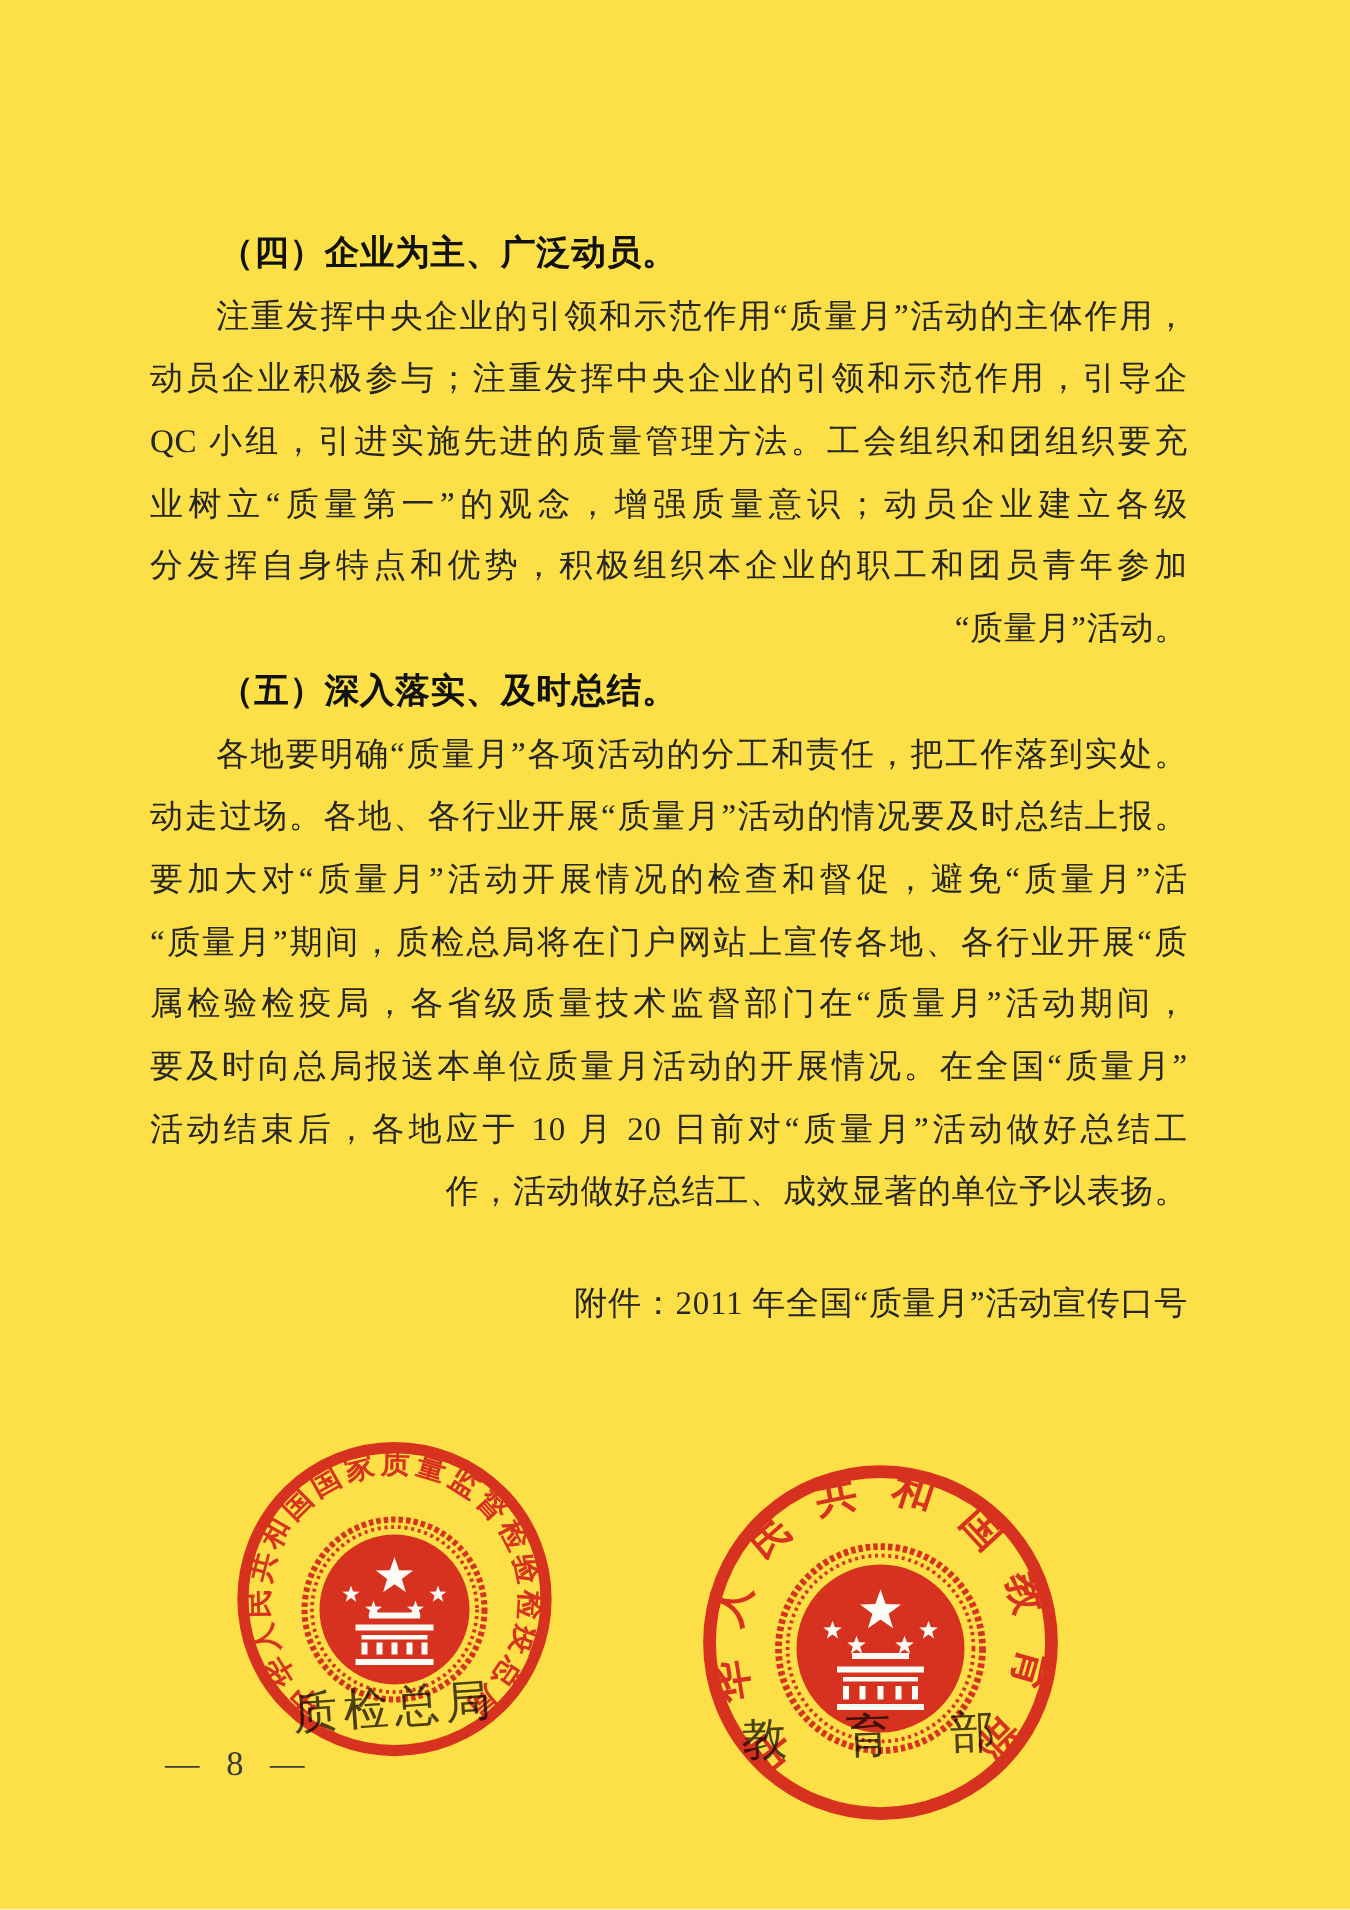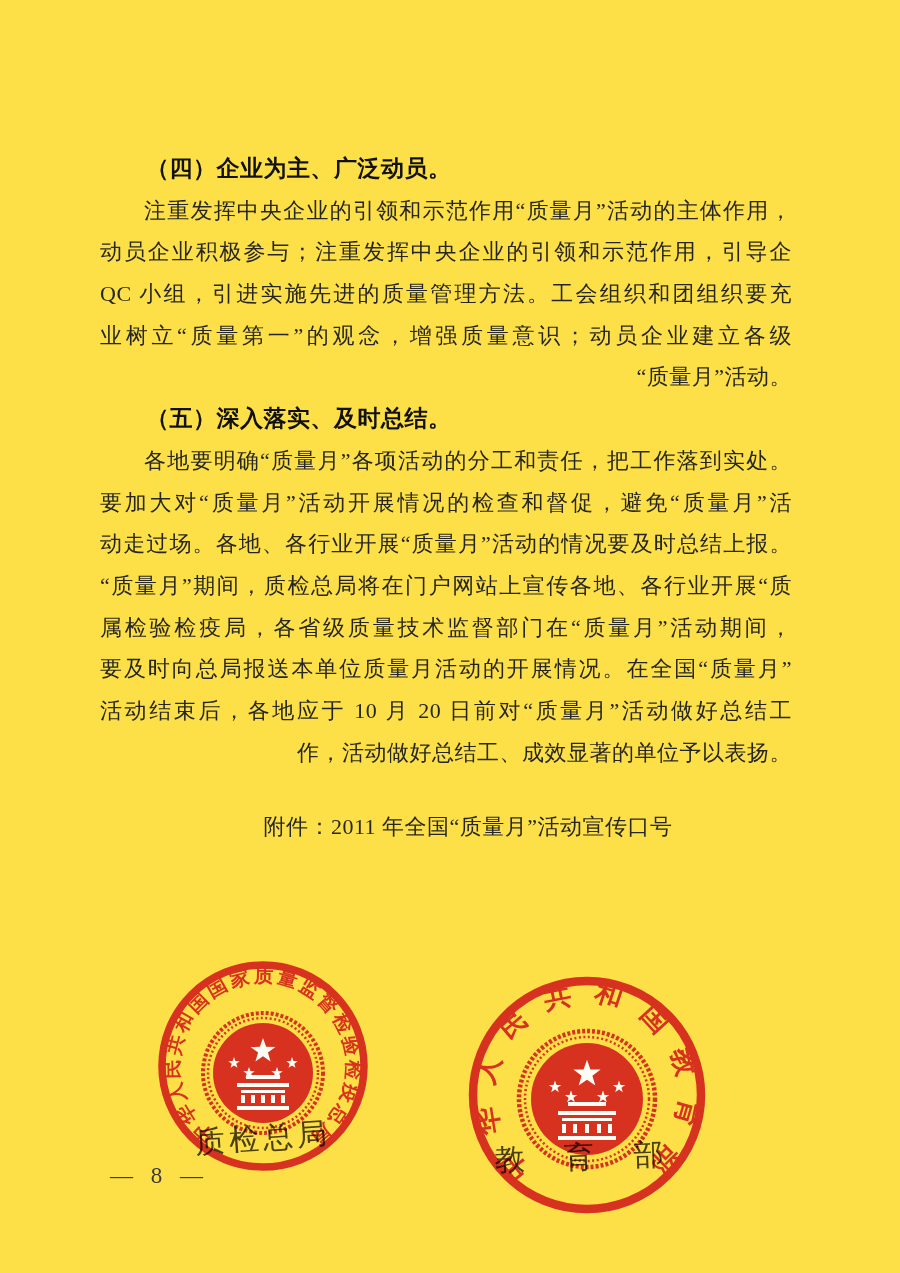--- a/index.html
+++ b/index.html
@@ -10,21 +10,21 @@
   }
   .textblock { position:absolute; left:100px; top:148px; width:692px; }
   .docline {
     font-size:22px; line-height:41.7px; height:41.7px;
     color:#262626; letter-spacing:0.5px; overflow:hidden;
   }
   .h { font-weight:bold; color:#111; text-indent:2em; text-align:left; font-size:23px; }
   .j { text-align:justify; text-align-last:justify; }
   .ind { text-indent:2em; }
   .plain { text-align:right; }
-  .att { margin-top:33px; text-indent:2em; text-align:center; }
+  .att { margin-top:33px; text-indent:2em; text-align:right; }
   .pagenum {
     position:absolute; left:110px; top:1163px;
     font-size:23px; color:#3a3a3a; letter-spacing:6px;
     font-family:"Liberation Serif","DejaVu Serif",serif;
   }
   .seal { position:absolute; }
   .seal svg { display:block; opacity:0.95; }
   .overprint {
     position:absolute; left:0; right:0; text-align:center;
     color:#4b4743; mix-blend-mode:multiply;
@@ -37,25 +37,26 @@
 <body>
 
 <div class="page">
 
   <div class="textblock">
     <div class="docline h">（四）企业为主、广泛动员。</div>
     <div class="docline ind j">注重发挥中央企业的引领和示范作用“质量月”活动的主体作用，</div>
     <div class="docline j">动员企业积极参与；注重发挥中央企业的引领和示范作用，引导企</div>
     <div class="docline j">QC 小组，引进实施先进的质量管理方法。工会组织和团组织要充</div>
     <div class="docline j">业树立“质量第一”的观念，增强质量意识；动员企业建立各级</div>
+    <div class="docline j">分发挥自身特点和优势，积极组织本企业的职工和团员青年参加</div>
     <div class="docline plain">“质量月”活动。</div>
     <div class="docline h">（五）深入落实、及时总结。</div>
     <div class="docline ind j">各地要明确“质量月”各项活动的分工和责任，把工作落到实处。</div>
+    <div class="docline j">动走过场。各地、各行业开展“质量月”活动的情况要及时总结上报。</div>
     <div class="docline j">要加大对“质量月”活动开展情况的检查和督促，避免“质量月”活</div>
-    <div class="docline j">动走过场。各地、各行业开展“质量月”活动的情况要及时总结上报。</div>
     <div class="docline j">“质量月”期间，质检总局将在门户网站上宣传各地、各行业开展“质</div>
     <div class="docline j">属检验检疫局，各省级质量技术监督部门在“质量月”活动期间，</div>
     <div class="docline j">要及时向总局报送本单位质量月活动的开展情况。在全国“质量月”</div>
     <div class="docline j">活动结束后，各地应于 10 月 20 日前对“质量月”活动做好总结工</div>
     <div class="docline plain">作，活动做好总结工、成效显著的单位予以表扬。</div>
     <div class="docline att">附件：2011 年全国“质量月”活动宣传口号</div>
   </div>
 
   <div class="seal" style="left:157px; top:960px; width:212px; height:212px;">
     <svg width="212" height="212" viewBox="-106 -106 212 212">

